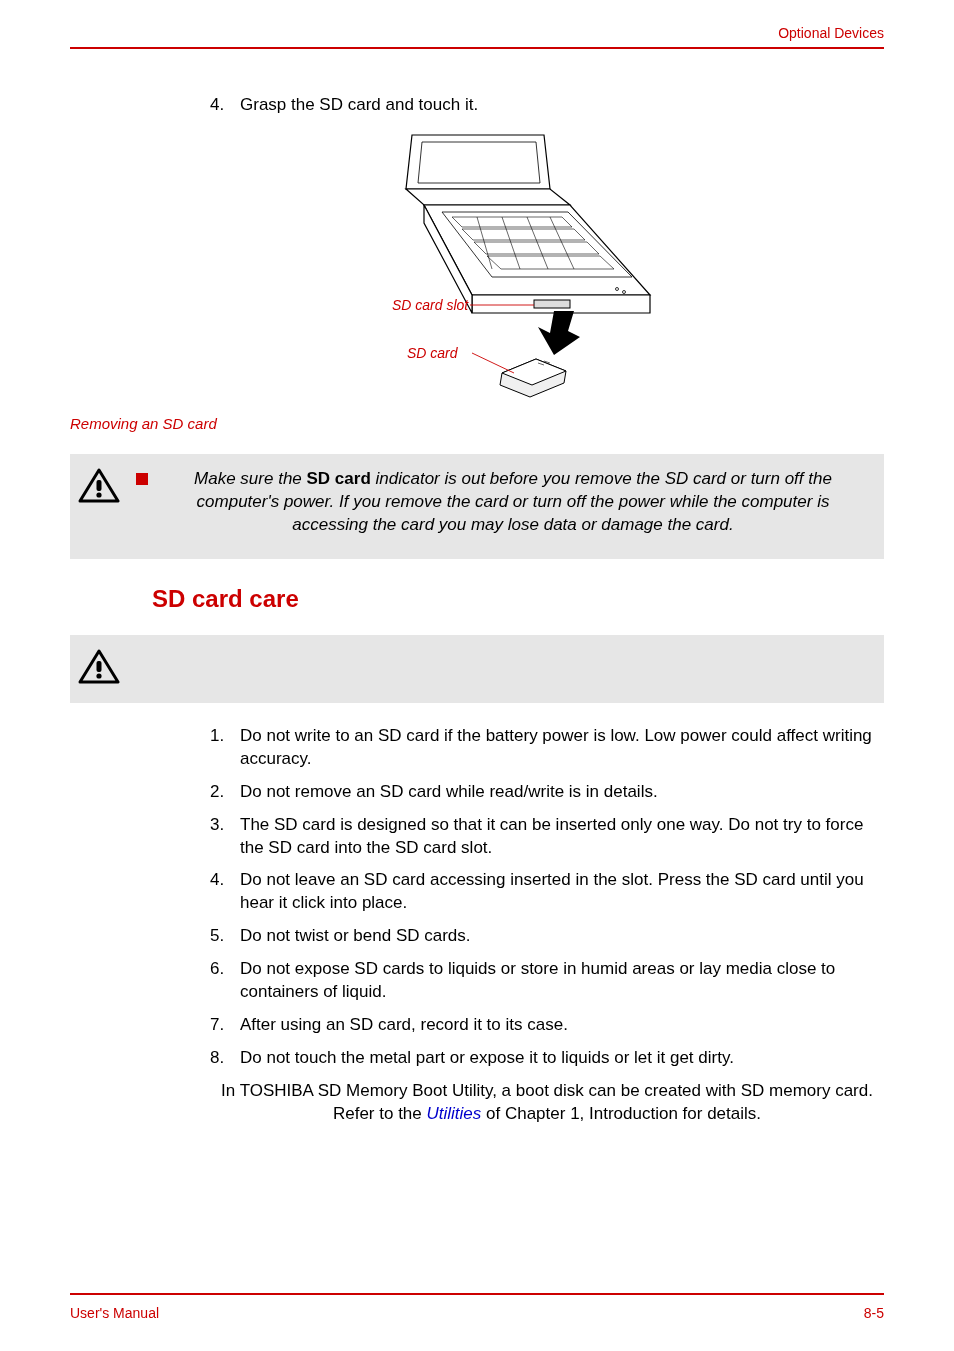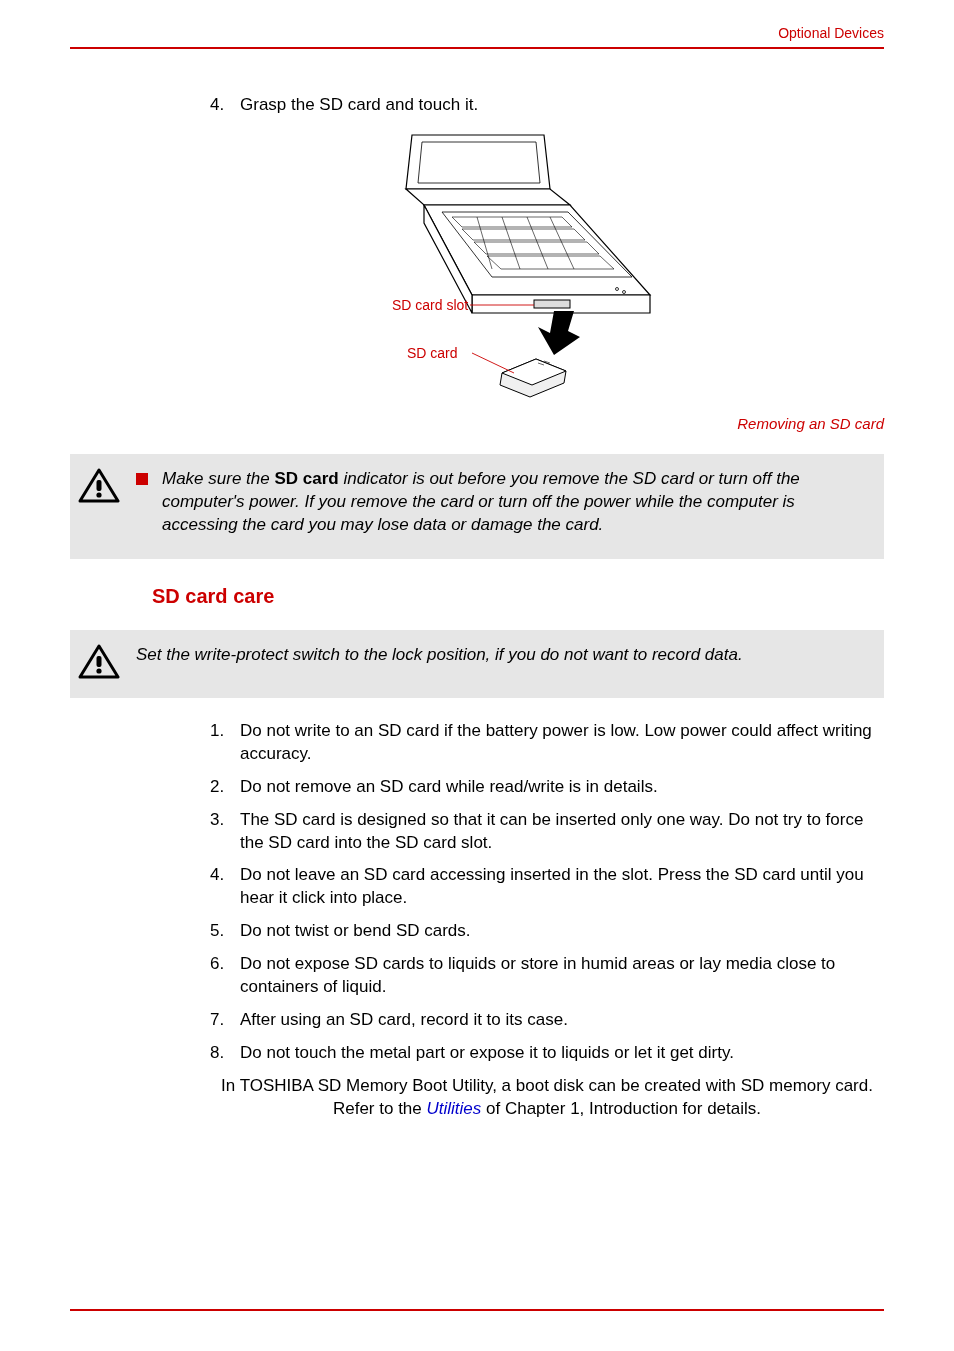--- a/index.html
+++ b/index.html
@@ -44,74 +44,76 @@
     .figure-container {
       text-align: center;
       margin: 10px 0;
       position: relative;
     }
     .laptop-diagram {
       display: inline-block;
       position: relative;
       width: 350px;
       height: 280px;
+      font-style: italic;
     }
     .callout-label {
       position: absolute;
       color: #cc0000;
       font-size: 14px;
       text-align: right;
     }
     .callout-slot {
       top: 170px;
       left: 90px;
     }
     .callout-card {
       top: 218px;
       left: 105px;
     }
     .figure-caption {
       color: #cc0000;
       font-style: italic;
       font-size: 15px;
-      text-align: right;
+      text-align: left;
       margin-top: 4px;
     }
     .notice-box {
       background: #e6e6e6;
       margin: 22px 0;
       padding: 14px 20px 14px 0;
       display: flex;
       gap: 10px;
     }
     .notice-icon {
       min-width: 56px;
       padding-left: 8px;
     }
     .notice-content {
       flex: 1;
       font-size: 17px;
       line-height: 1.35;
       font-style: italic;
+      text-align: center;
     }
     .bullet-item {
       display: flex;
       margin-bottom: 8px;
     }
     .bullet-square {
       width: 12px;
       height: 12px;
       background: #cc0000;
       margin-top: 5px;
       margin-right: 14px;
       flex-shrink: 0;
     }
     .section-heading {
       color: #cc0000;
-      font-size: 20px;
+      font-size: 24px;
       font-weight: bold;
       margin: 26px 0 18px 82px;
     }
     .numbered-list {
       margin-left: 140px;
     }
     .numbered-item {
       display: flex;
       margin-bottom: 10px;
       font-size: 17px;
@@ -239,21 +241,20 @@
   <div class="section-heading">SD card care</div>
 
   <div class="notice-box">
     <div class="notice-icon">
       <svg width="42" height="36" viewBox="0 0 42 36">
         <path d="M21 2 L40 33 L2 33 Z" fill="none" stroke="#000" stroke-width="3" stroke-linejoin="round"></path>
         <rect x="18.5" y="12" width="5" height="11" rx="2" fill="#000"></rect>
         <circle cx="21" cy="27" r="2.6" fill="#000"></circle>
       </svg>
     </div>
-    <div class="notice-content">Set the write-protect switch to the lock position, if you do not want to record data.</div>
   </div>
 
   <div class="numbered-list" id="care-list">
       <div class="numbered-item">
         <div class="num-label">1.</div>
         <div class="num-text">Do not write to an SD card if the battery power is low. Low power could affect writing accuracy.</div>
       </div>
       <div class="numbered-item">
         <div class="num-label">2.</div>
         <div class="num-text">Do not remove an SD card while read/write is in details.</div>
@@ -284,14 +285,18 @@
       </div>
     </div>
 
 
   <div class="para">
     <span>In TOSHIBA SD Memory Boot Utility, a boot disk can be created with SD memory card. Refer to the </span><span class="link-text">Utilities</span><span> of Chapter 1, Introduction for details.</span>
   </div>
 
   <div class="footer">
     <hr class="footer-rule">
+    <div class="footer-content">
+      <span>User's Manual</span>
+      <span>8-5</span>
+    </div>
   </div>
 </div>
 
 </body></html>

